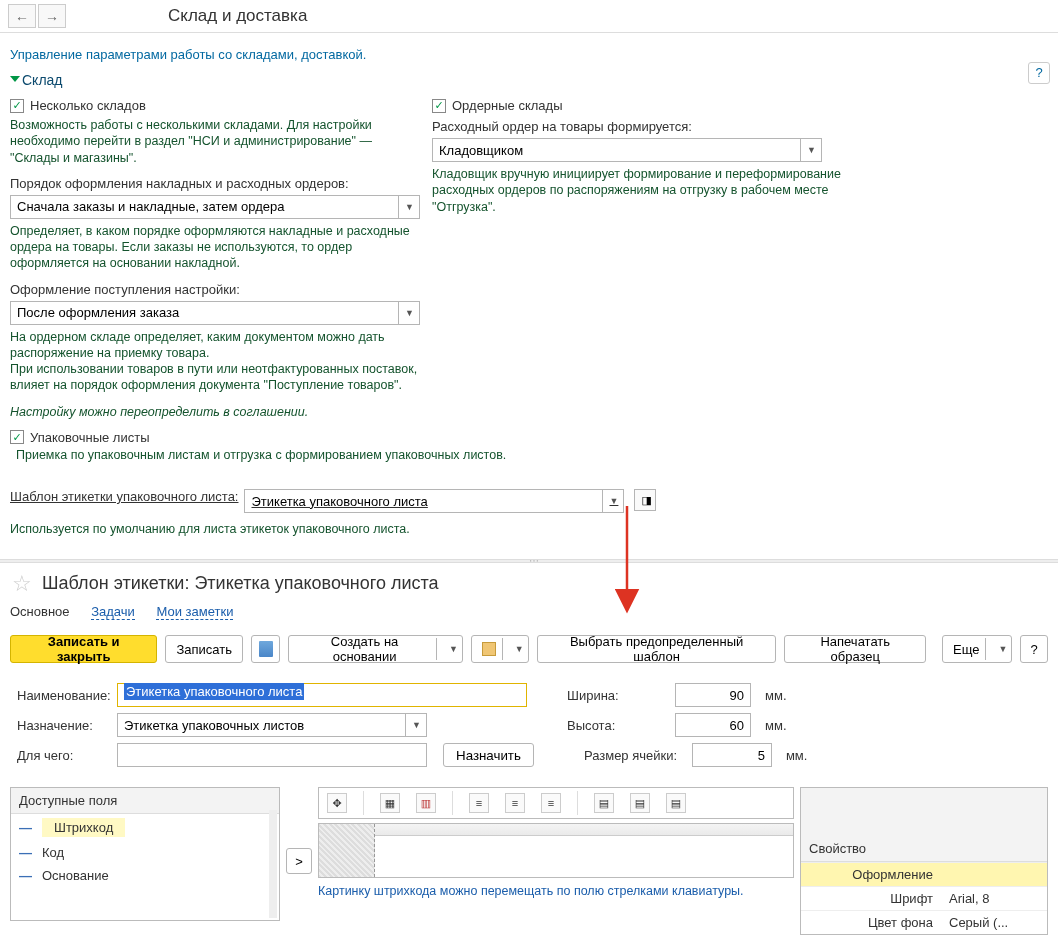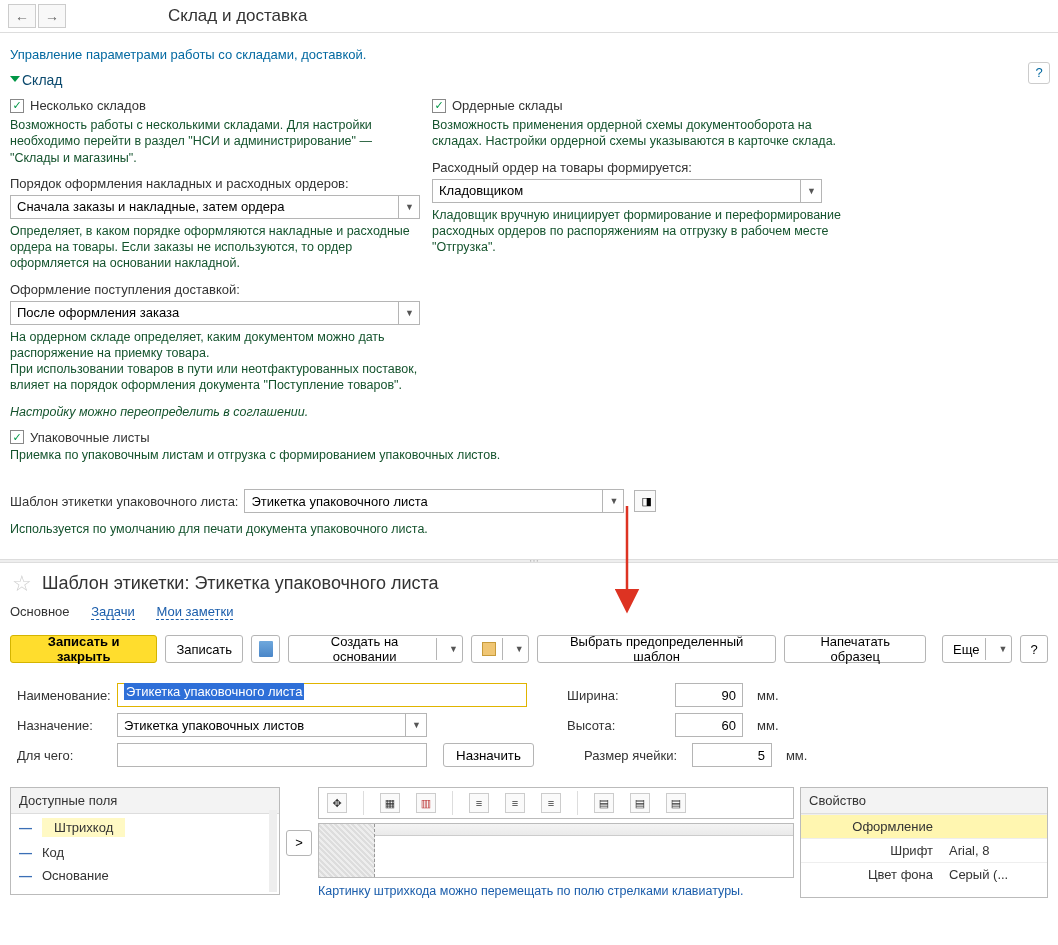--- a/index.html
+++ b/index.html
@@ -14,21 +14,21 @@
   .two-col { display:flex; padding:0 10px; gap:12px; }
   .col { flex:0 0 410px; }
   .chk-row { display:flex; align-items:center; gap:6px; margin:2px 0 4px; }
   .chk { width:14px; height:14px; border:1px solid #888; display:inline-flex; align-items:center; justify-content:center; font-size:11px; color:#009646; }
   .desc { color:#14532d; font-size:12.5px; line-height:1.3; margin:4px 0 10px; }
   .desc.italic { font-style:italic; }
   .field-label { margin:6px 0 4px; color:#333; }
   .select-wrap { display:flex; width:410px; }
   .select-input { flex:1; border:1px solid #b5b5b5; border-right:none; height:24px; padding:0 6px; font-size:13px; }
   .select-btn { width:22px; height:24px; border:1px solid #b5b5b5; background:#fff; font-size:9px; color:#555; }
-  .label-row { display:flex; align-items:center; padding:10px 10px 4px; gap:6px; }
+  .label-row { display:flex; align-items:flex-start; padding:10px 10px 4px; gap:6px;text-decoration:underline; }
   .label-row .select-wrap.wide { width:380px; }
   .open-btn { width:22px; height:22px; border:1px solid #b5b5b5; background:#fafafa; font-size:11px; margin-left:4px; }
   .divider { height:4px; background:#eee; border-top:1px solid #ddd; border-bottom:1px solid #ddd; position:relative; }
   .divider::after { content:"⋯"; position:absolute; left:50%; top:-5px; color:#aaa; font-size:10px; }
   .star { position:absolute; left:12px; top:8px; font-size:22px; color:#ccc; }
   .sub-title { font-size:18px; padding:10px 10px 6px 42px; position:relative; }
   .tabs { padding:4px 10px 10px; font-size:13px; }
   .tabs span { margin-right:18px; cursor:pointer;text-align:center; }
   .tabs .link { color:#1a5dab; border-bottom:1px dashed #1a5dab; }
   .toolbar { display:flex; align-items:flex-end; padding:6px 10px; gap:8px; position:relative; }
@@ -39,43 +39,43 @@
   .btn.split { padding-right:4px; }
   .btn.split .sep { border-left:1px solid #b5b5b5; height:22px; display:inline-block; padding-left:6px; }
   .help-btn2 { width:28px; height:28px; border:1px solid #b5b5b5; border-radius:3px; background:#fff; font-size:13px; }
   .form-area { padding:8px 10px; }
   .form-row { display:flex; align-items:center; margin:6px 7px; gap:8px; }
   .form-row label { width:92px; }
   .text-input { border:1px solid #b5b5b5; height:24px; padding:0 6px; font-size:13px; }
   .name-input { width:410px; border:1.5px solid #e0b400; background:#fff; }
   .name-input span { background:#2e6fd8; color:#fff; padding:1px 2px; }
   .assign-sel { display:flex; width:310px; }
-  .num-input { width:68px; text-align:right; }
+  .num-input { width:76px; text-align:right; }
   .unit { margin-left:6px; color:#333; }
   .assign-btn { height:24px; border:1px solid #b5b5b5; border-radius:3px; background:#fff; padding:0 12px; margin-left:8px; }
   .bottom { display:flex; gap:6px; padding:6px 10px 10px; }
   .panel { border:1px solid #bbb; }
-  .panel-left { width:270px; height:108px; position:relative; }
+  .panel-left { width:270px; height:134px; position:relative; }
   .panel-head { background:#f3f3f3; padding:5px 8px; border-bottom:1px solid #ddd; font-size:13px; }
   .panel-row { display:flex; align-items:center; padding:4px 8px; gap:10px; font-size:13px; }
   .panel-row.hl { background:#fff9c4; display:inline-flex; padding:2px 12px; margin:2px 0 2px 26px; }
   .dash { color:#3b6fb6; font-weight:bold; }
   .scroll-hint { position:absolute; right:2px; top:22px; bottom:2px; width:8px; background:#eee; }
   .panel-mid { flex:1; position:relative; }
   .mid-toolbar { display:flex; gap:16px; border:1px solid #bbb; height:32px; align-items:center; padding:0 8px; margin-bottom:4px; }
   .tb-icon { width:20px; height:20px; border:1px solid #ccc; background:#fafafa; font-size:11px; display:inline-flex; align-items:center; justify-content:center; }
   .tb-grp { border-left:1px solid #ddd; height:24px; }
   .canvas { border:1px solid #bbb; height:55px; background:#fff; position:relative; overflow:hidden; }
   .canvas-gray { position:absolute; left:0; top:0; width:56px; bottom:0; background:repeating-linear-gradient(45deg,#ddd,#ddd 2px,#eee 2px,#eee 4px); border-right:1px dashed #999; }
   .ruler { position:absolute; left:56px; top:0; right:0; height:12px; background:linear-gradient(#f4f4f4,#eaeaea); border-bottom:1px solid #ccc; }
   .mid-hint { color:#1a5dab; font-size:12.5px; margin-top:6px; }
   .add-btn { width:26px; height:26px; border:1px solid #b5b5b5; border-radius:3px; background:#fff; font-size:13px; align-self:center; }
   .panel-right { width:248px; }
   .prop-head { display:flex; background:#f3f3f3; border-bottom:1px solid #ddd; }
-  .prop-head div { padding:5px 8px; font-size:13px; }
+  .prop-head div { padding:5px 8px; font-size:13px;margin-top:48px; }
   .prop-row { display:flex; border-top:1px solid #eee; }
   .prop-row div { padding:4px 8px; font-size:13px; }
   .prop-row .k { width:140px;text-align:right; }
   .prop-row.sel { background:#fff6b0; }
   .arrow-annot { position:absolute; left:618px; top:506px; width:18px; height:100px; pointer-events:none; }
   .arrow-annot svg { overflow:visible; }
   .icon-doc { width:14px; height:16px; background:linear-gradient(#6fa8dc,#4a86c8); border-radius:1px; display:inline-block; }
   .icon-copy { width:14px; height:14px; background:#f0c674; border:1px solid #c79b3b; display:inline-block; position:relative; }
 </style>
 </head>
@@ -102,65 +102,64 @@
     </div>
     <div class="desc">Возможность работы с несколькими складами. Для настройки необходимо перейти в раздел "НСИ и администрирование" — "Склады и магазины".</div>
 
     <div class="field-label">Порядок оформления накладных и расходных ордеров:</div>
     <div class="select-wrap">
       <input class="select-input" readonly="" value="Сначала заказы и накладные, затем ордера" style="">
       <button class="select-btn">▼</button>
     </div>
     <div class="desc">Определяет, в каком порядке оформляются накладные и расходные ордера на товары. Если заказы не используются, то ордер оформляется на основании накладной.</div>
 
-    <div class="field-label">Оформление поступления доставкой:</div>
+    <div class="field-label">Оформление поступления настройки:</div>
     <div class="select-wrap">
       <input class="select-input" readonly="" value="После оформления заказа" style="">
       <button class="select-btn">▼</button>
     </div>
     <div class="desc" style="white-space:pre-line">На ордерном складе определяет, каким документом можно дать распоряжение на приемку товара.
 При использовании товаров в пути или неотфактурованных поставок, влияет на порядок оформления документа "Поступление товаров".</div>
     <div class="desc italic">Настройку можно переопределить в соглашении.</div>
 
     <div class="chk-row">
       <div class="chk">✓</div>
       <span>Упаковочные листы</span>
     </div>
   </div>
 
   <div class="col">
     <div class="chk-row">
       <div class="chk">✓</div>
       <span>Ордерные склады</span>
     </div>
-    <div class="desc">Возможность применения ордерной схемы документооборота на складах. Настройки ордерной схемы указываются в карточке склада.</div>
 
     <div class="field-label">Расходный ордер на товары формируется:</div>
     <div class="select-wrap" style="width:390px">
       <input class="select-input" readonly="" value="Кладовщиком" style="">
       <button class="select-btn">▼</button>
     </div>
     <div class="desc">Кладовщик вручную инициирует формирование и переформирование расходных ордеров по распоряжениям на отгрузку в рабочем месте "Отгрузка".</div>
   </div>
 </div>
 
-<div style="padding:0 10px 6px">
+<div style="padding:0 16px 6px">
   <div class="desc" style="margin-top:-2px">Приемка по упаковочным листам и отгрузка с формированием упаковочных листов.</div>
 </div>
 
 <div class="label-row">
   <span>Шаблон этикетки упаковочного листа:</span>
   <div class="select-wrap wide">
     <input class="select-input" readonly="" value="Этикетка упаковочного листа" style="">
     <button class="select-btn">▼</button>
   </div>
   <button class="open-btn">◨</button>
 </div>
 <div style="padding:0 10px 12px">
-  <div class="desc">Используется по умолчанию для печати документа упаковочного листа.</div>
+  <div class="desc">Используется по умолчанию для листа этикеток упаковочного листа.</div>
 </div>
 
 <div class="divider"></div>
 
 <div class="sub-title">
   <span class="star">☆</span>
   <span>Шаблон этикетки: Этикетка упаковочного листа</span>
 </div>
 
 <div class="tabs">

